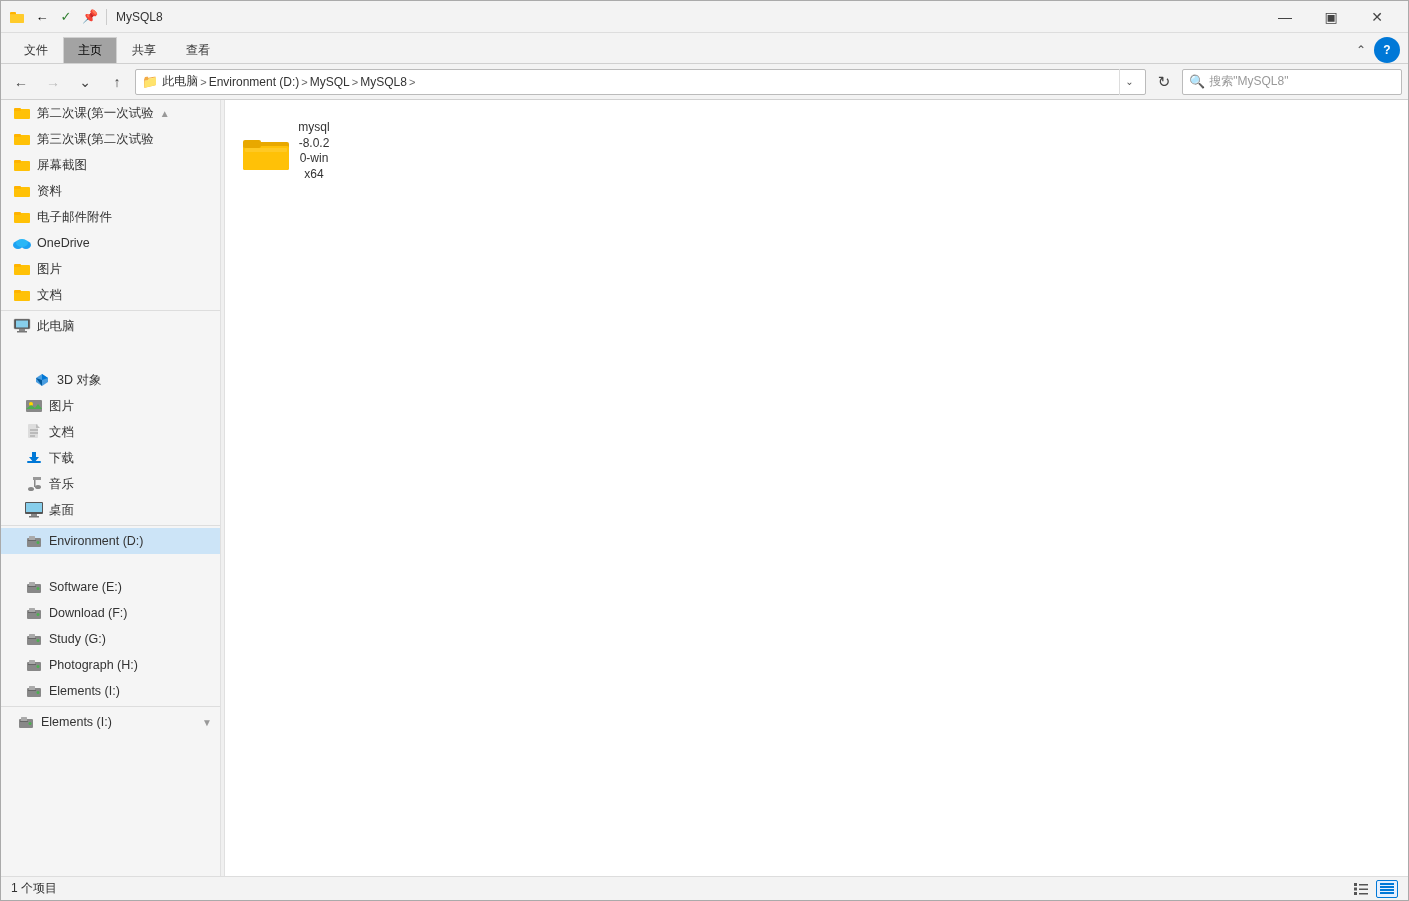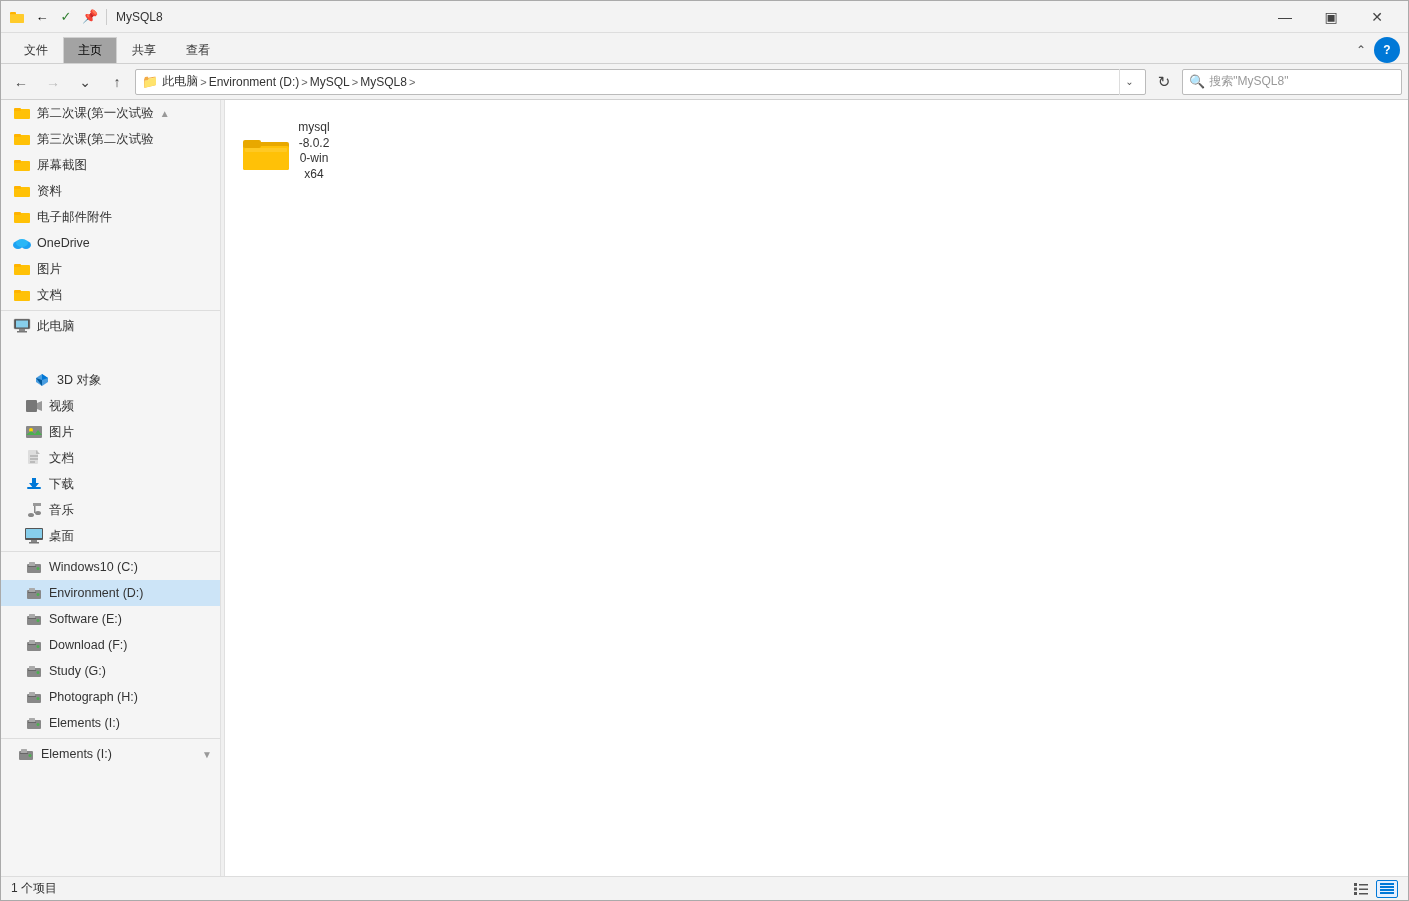--- a/index.html
+++ b/index.html
@@ -521,29 +521,20 @@
         <div class="sidebar-item-icon">
           <svg width="16" height="16" viewBox="0 0 16 16">
             <polygon points="8,2 14,6 14,10 8,14 2,10 2,6" fill="#0078d7" opacity="0.7"></polygon>
             <polygon points="8,2 14,6 8,8" fill="#0078d7"></polygon>
             <polygon points="2,6 8,8 8,14" fill="#005a9e"></polygon>
           </svg>
         </div>
         <span class="sidebar-item-label">3D 对象</span>
       </div>
 
-      <div class="sidebar-item" style="padding-left:24px;">
-        <div class="sidebar-item-icon">
-          <svg width="16" height="14" viewBox="0 0 16 14">
-            <rect x="0" y="1" width="11" height="12" rx="1" fill="#777"></rect>
-            <polygon points="11,4 16,2 16,12 11,10" fill="#999"></polygon>
-          </svg>
-        </div>
-        <span class="sidebar-item-label">视频</span>
-      </div>
 
       <div class="sidebar-item" style="padding-left:24px;">
         <div class="sidebar-item-icon">
           <svg width="16" height="14" viewBox="0 0 16 14">
             <rect x="0" y="1" width="16" height="12" rx="1" fill="#888"></rect>
             <circle cx="5" cy="5" r="2" fill="#ffd700"></circle>
             <polygon points="0,10 5,6 9,9 12,5 16,10" fill="#4caf50"></polygon>
           </svg>
         </div>
         <span class="sidebar-item-label">图片</span>
@@ -591,45 +582,34 @@
             <rect x="1" y="1" width="16" height="9" fill="#87ceeb"></rect>
             <rect x="6" y="12" width="6" height="2" fill="#888"></rect>
             <rect x="4" y="14" width="10" height="1.5" fill="#777"></rect>
           </svg>
         </div>
         <span class="sidebar-item-label">桌面</span>
       </div>
 
       <div class="sidebar-separator"></div>
 
-      <div class="sidebar-item" style="padding-left:24px;">
+
+      <div class="sidebar-item active-drive" style="padding-left:24px;">
         <div class="sidebar-item-icon">
           <svg width="16" height="16" viewBox="0 0 16 16">
             <rect x="1" y="5" width="14" height="9" rx="1" fill="#888"></rect>
             <rect x="3" y="3" width="6" height="4" rx="0.5" fill="#aaa"></rect>
             <circle cx="12" cy="9.5" r="1.5" fill="#4caf50"></circle>
             <rect x="2" y="7" width="8" height="1" fill="#666"></rect>
           </svg>
         </div>
-        <span class="sidebar-item-label">Windows10 (C:)</span>
-      </div>
-
-      <div class="sidebar-item active-drive" style="padding-left:24px;">
-        <div class="sidebar-item-icon">
-          <svg width="16" height="16" viewBox="0 0 16 16">
-            <rect x="1" y="5" width="14" height="9" rx="1" fill="#888"></rect>
-            <rect x="3" y="3" width="6" height="4" rx="0.5" fill="#aaa"></rect>
-            <circle cx="12" cy="9.5" r="1.5" fill="#4caf50"></circle>
-            <rect x="2" y="7" width="8" height="1" fill="#666"></rect>
-          </svg>
-        </div>
         <span class="sidebar-item-label">Environment (D:)</span>
       </div>
 
-      <div class="sidebar-item" style="padding-left:24px;">
+      <div class="sidebar-item" style="padding-left:24px;margin-top:20px;">
         <div class="sidebar-item-icon">
           <svg width="16" height="16" viewBox="0 0 16 16">
             <rect x="1" y="5" width="14" height="9" rx="1" fill="#888"></rect>
             <rect x="3" y="3" width="6" height="4" rx="0.5" fill="#aaa"></rect>
             <circle cx="12" cy="9.5" r="1.5" fill="#4caf50"></circle>
             <rect x="2" y="7" width="8" height="1" fill="#666"></rect>
           </svg>
         </div>
         <span class="sidebar-item-label">Software (E:)</span>
       </div>

